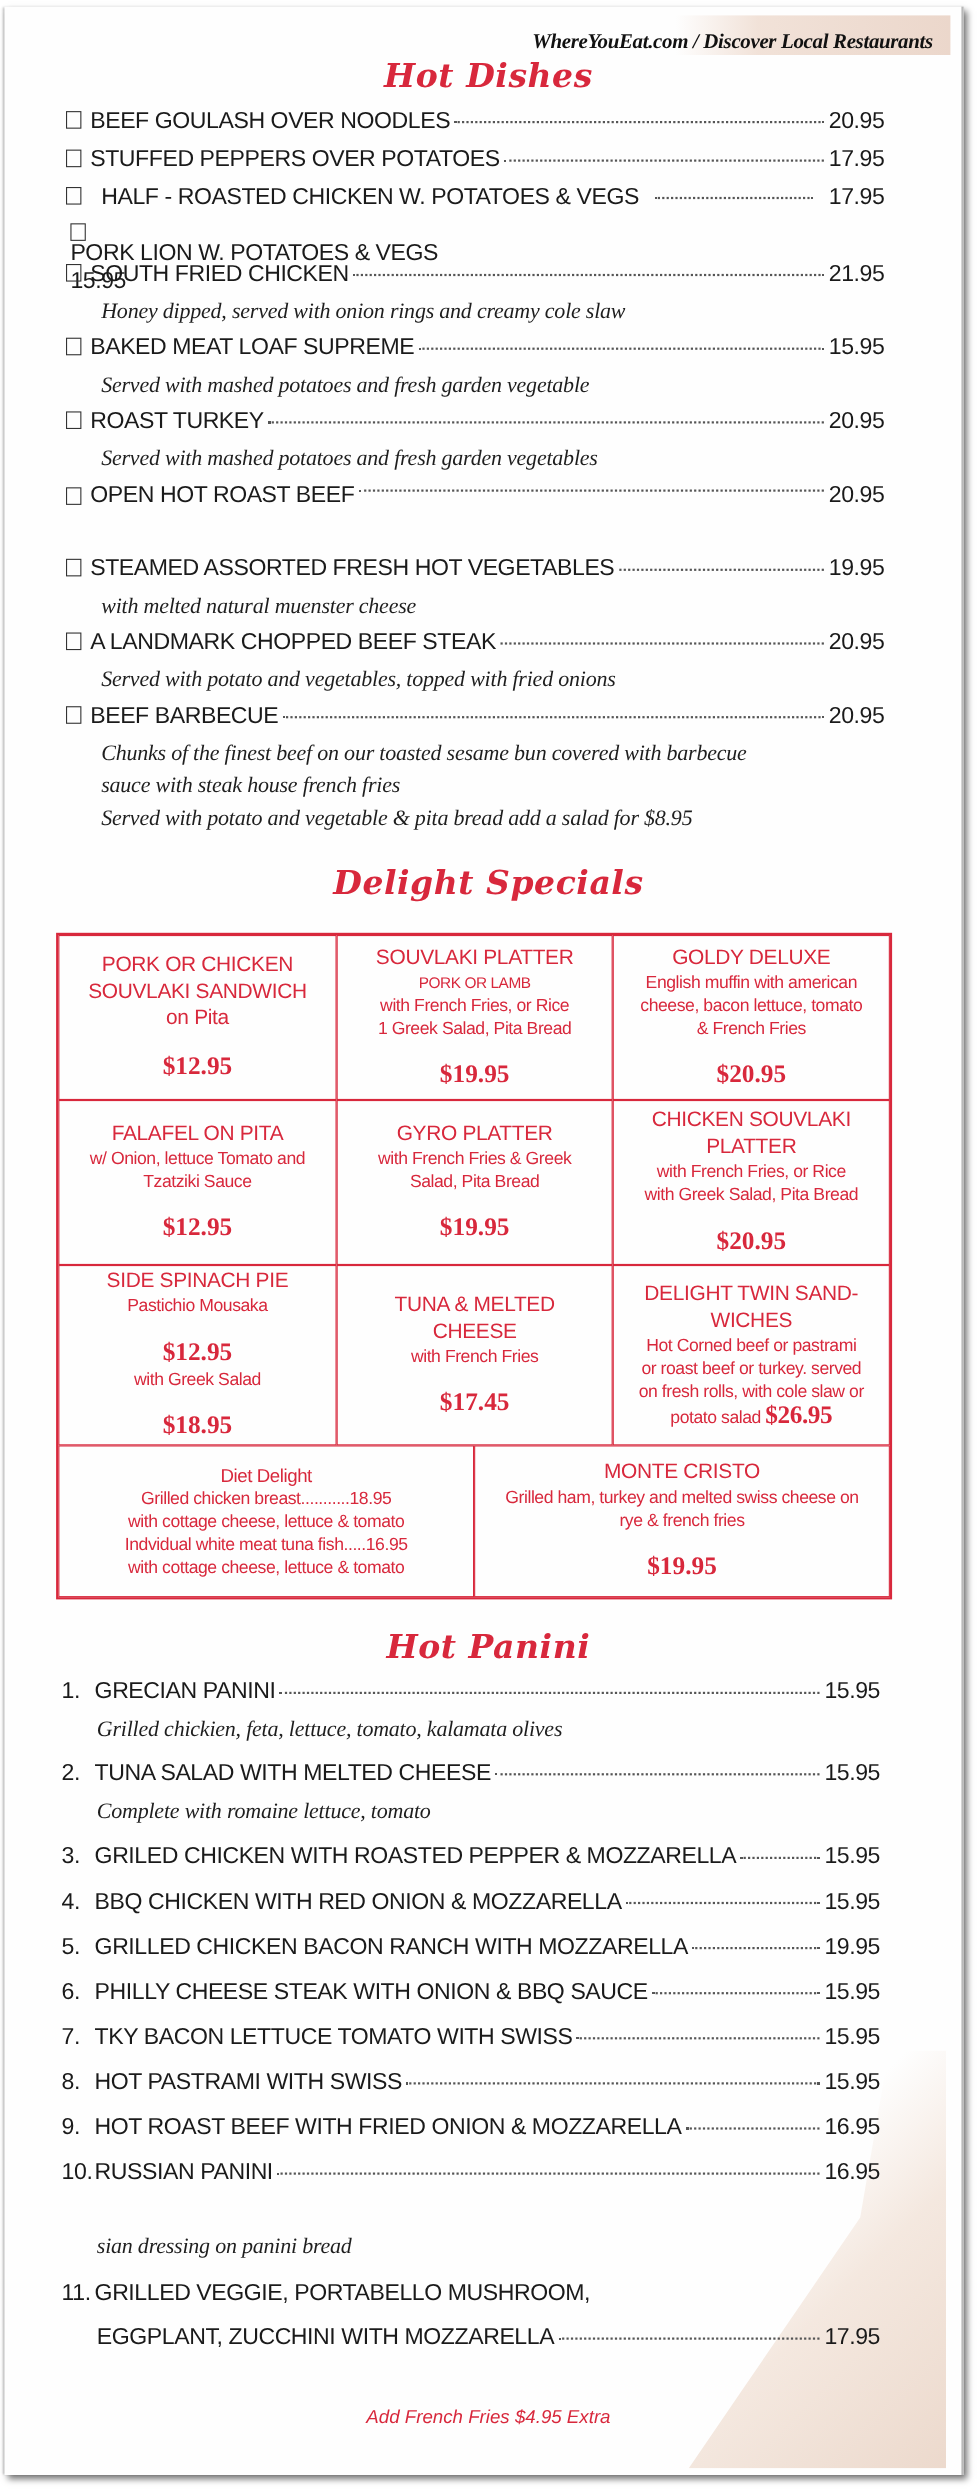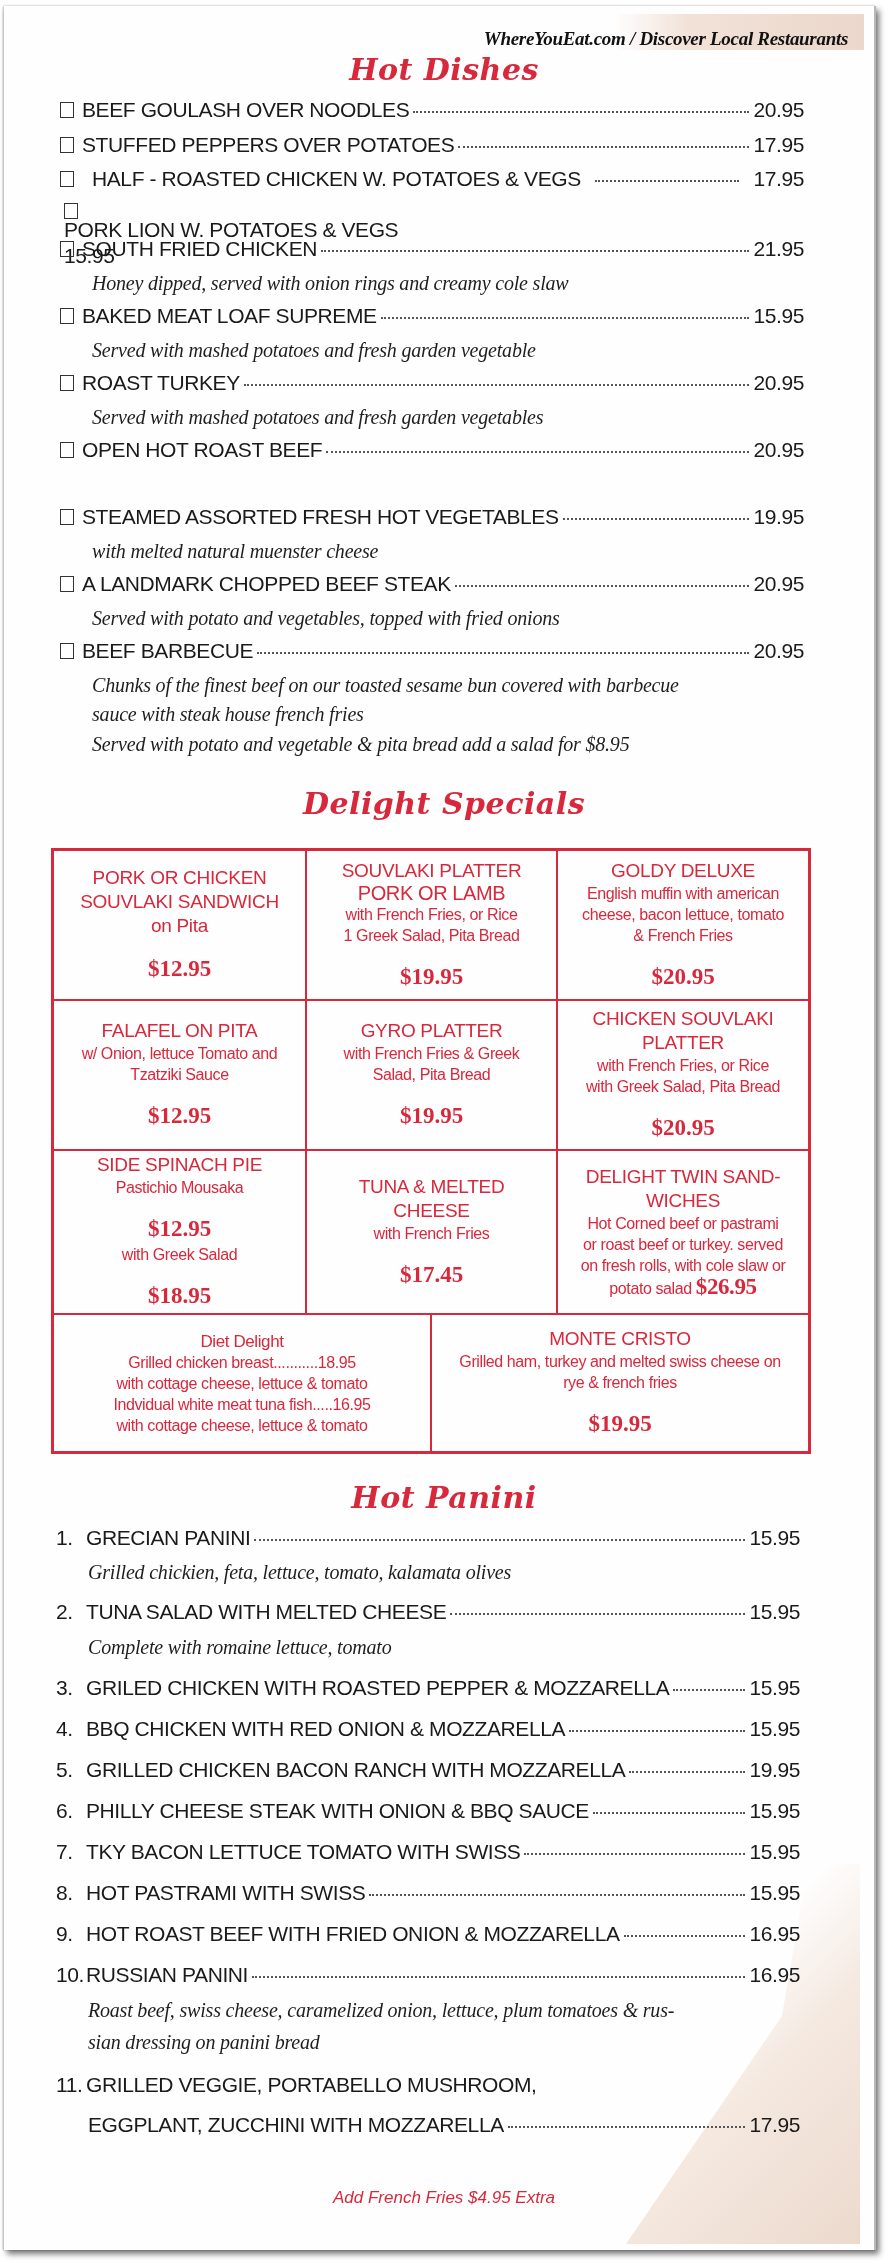--- a/index.html
+++ b/index.html
@@ -121,21 +121,21 @@
   <div class="desc" style="top:333px;text-align:center;">Served with mashed potatoes and fresh garden vegetable</div>
 
   <div class="menu-line" style="top:365px;">
     <span class="box"></span>
     <span class="name">ROAST TURKEY</span>
     <span class="dots"></span>
     <span class="price">20.95</span>
   </div>
   <div class="desc" style="top:400px;">Served with mashed potatoes and fresh garden vegetables</div>
 
-  <div class="menu-line" style="top:432px;">
+  <div class="menu-line" style="top:432px;align-items:center;">
     <span class="box"></span>
     <span class="name">OPEN HOT ROAST BEEF</span>
     <span class="dots"></span>
     <span class="price">20.95</span>
   </div>
 
   <div class="menu-line" style="top:499px;">
     <span class="box"></span>
     <span class="name">STEAMED ASSORTED FRESH HOT VEGETABLES</span>
     <span class="dots"></span>
@@ -166,21 +166,21 @@
   <div class="grid">
 
     <div class="cell" style="left:0;top:0;width:253px;height:150px;">
       <div class="t">PORK OR CHICKEN</div>
       <div class="t">SOUVLAKI SANDWICH</div>
       <div class="t">on Pita</div>
       <div class="p">$12.95</div>
     </div>
     <div class="cell" style="left:253px;top:0;width:251px;height:150px;">
       <div class="t">SOUVLAKI PLATTER</div>
-      <div class="s" style="font-size:20px;">PORK OR LAMB</div>
+      <div class="s" style="font-size:14px;">PORK OR LAMB</div>
       <div class="s">with French Fries, or Rice</div>
       <div class="s">1 Greek Salad, Pita Bread</div>
       <div class="p">$19.95</div>
     </div>
     <div class="cell" style="left:504px;top:0;width:252px;height:150px;">
       <div class="t">GOLDY DELUXE</div>
       <div class="s">English muffin with american</div>
       <div class="s">cheese, bacon lettuce, tomato</div>
       <div class="s">&amp; French Fries</div>
       <div class="p">$20.95</div>
@@ -305,21 +305,20 @@
     <span class="name">HOT ROAST BEEF WITH FRIED ONION &amp; MOZZARELLA</span>
     <span class="dots"></span>
     <span class="price">16.95</span>
   </div>
   <div class="menu-line" style="top:1957px;left:52px;">
     <span class="num">10.</span>
     <span class="name">RUSSIAN PANINI</span>
     <span class="dots"></span>
     <span class="price">16.95</span>
   </div>
-  <div class="desc" style="top:1993px;left:84px;">Roast beef, swiss cheese, caramelized onion, lettuce, plum tomatoes &amp; rus-</div>
   <div class="desc" style="top:2025px;left:84px;text-align:center;">sian dressing on panini bread</div>
 
   <div class="menu-line" style="top:2067px;left:52px;">
     <span class="num">11.</span>
     <span class="name">GRILLED VEGGIE, PORTABELLO MUSHROOM,</span>
   </div>
   <div class="menu-line" style="top:2107px;left:84px;width:712px;">
     <span class="name">EGGPLANT, ZUCCHINI WITH MOZZARELLA</span>
     <span class="dots"></span>
     <span class="price">17.95</span>

